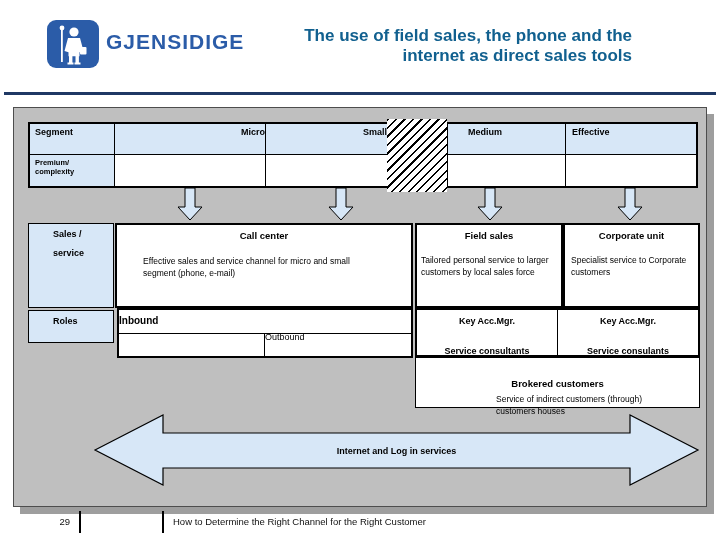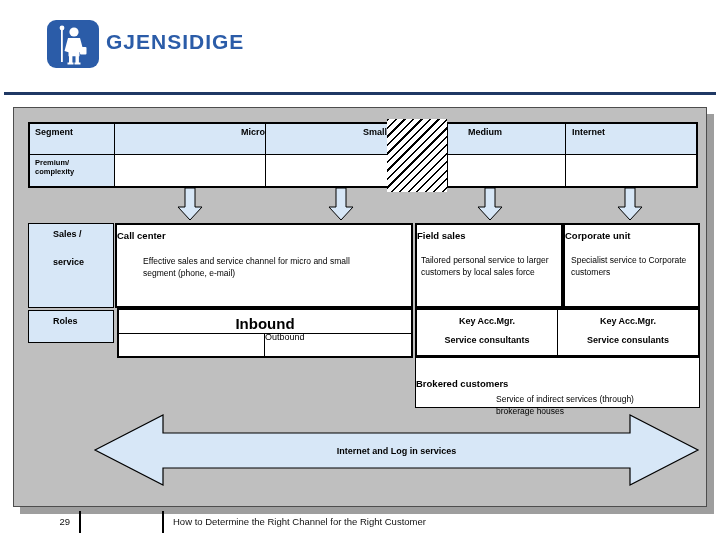--- a/index.html
+++ b/index.html
@@ -32,45 +32,45 @@
   .premium-label { left:35px; top:158px; font-size:7.5px; font-weight:700; line-height:9px; }
   .hatch { left:387px; top:119px; width:60px; height:73px;
            background:repeating-linear-gradient(135deg,#000 0 1.5px,#fff 1.5px 6px); }
 
   
   .down-arrow { top:187px; width:26px; height:35px; }
 
   
   .label-cell { background:#d7e7f7; border:1.5px solid #000; font-size:9px; font-weight:700; padding:5px 0 0 24px; }
   .sales-label { left:28px; top:223px; width:86px; height:85px; }
-  .sales-label .l2 { margin-top:18px; }
+  .sales-label .l2 { margin-top:9px; }
   .roles-label { left:28px; top:310px; width:86px; height:33px; }
 
   .white-box { background:#fff; border:2px solid #000; }
-  .box-title { text-align:left; font-size:9.5px; font-weight:700; margin-top:5px; }
+  .box-title { text-align:center; font-size:9.5px; font-weight:700; margin-top:5px; }
   .box-body  { font-size:8.5px; line-height:11.5px; }
 
   .call-center { left:115px; top:223px; width:298px; height:85px; }
   .call-center .box-body { margin:15px 0 0 26px; width:225px; }
   .field-sales { left:415px; top:223px; width:148px; height:85px; }
   .field-sales .box-body { margin:14px 0 0 4px; width:142px; }
   .corp-unit { left:563px; top:223px; width:137px; height:85px; }
   .corp-unit .box-body { margin:14px 0 0 6px; width:126px; }
 
   
   .inout { left:117px; top:308px; width:296px; height:50px; background:#fff; border:2px solid #000; }
   .inout-hdiv { left:0; top:23px; width:100%; height:1px; background:#000; position:absolute; }
   .inout-vdiv { left:145px; top:24px; width:1px; height:24px; background:#000; position:absolute; }
-  .inbound-text  { position:absolute; left:0; top:5px; width:100%; text-align:center; font-size:15px; font-weight:700; }
+  .inbound-text  { position:absolute; left:0; top:5px; width:100%; font-size:10px; font-weight:700; }
   .outbound-text { position:absolute; left:146px; top:22px; width:148px; font-size:9px; font-weight:400; }
 
   .kam { left:415px; top:308px; width:285px; height:49px; background:#fff; border:2px solid #000; display:flex; }
   .kam-cell { flex:1; text-align:center; font-size:9px; font-weight:700; padding-top:6px; }
   .kam-cell.first { border-right:1px solid #000; }
-  .kam-cell .l2 { margin-top:9px; }
+  .kam-cell .l2 { margin-top:20px; }
 
   .brokered { left:415px; top:357px; width:285px; height:51px; background:#fff; border:1.5px solid #000; }
   .brokered .box-body { margin:5px 0 0 80px; width:160px; }
 
   
   .big-arrow { left:90px; top:410px; width:615px; height:80px; }
   .big-arrow-label { left:163px; top:433px; width:467px; height:35px;
                      display:flex; align-items:center; justify-content:center;
                      font-size:9px; font-weight:700; }
 
@@ -93,39 +93,43 @@
     <circle cx="27" cy="12" r="4.6" fill="#fff"></circle>
     <path d="M21 18 h12 l3.5 13 -4 1.2 v4 h-11 v-4 l-4-1.2 z" fill="#fff"></path>
     <rect x="22" y="35" width="3.4" height="8" fill="#fff"></rect>
     <rect x="28.5" y="35" width="3.4" height="8" fill="#fff"></rect>
     <rect x="20.5" y="42.5" width="6" height="2" fill="#fff"></rect>
     <rect x="27.5" y="42.5" width="6" height="2" fill="#fff"></rect>
     <rect x="33" y="27" width="6.5" height="7.5" rx="1" fill="#fff"></rect>
   </svg>
   <div class="abs wordmark">GJENSIDIGE</div>
 
+  <div class="abs slide-title">
+    <div>The use of field sales, the phone and the</div>
+    <div>internet as direct sales tools</div>
+  </div>
 
   <div class="abs header-divider"></div>
 
   <div class="abs panel"></div>
 
   <div class="abs matrix-outer"></div>
   <div class="abs matrix-bluehead"></div>
   <div class="abs matrix-bluelabel"></div>
   <div class="abs matrix-hdiv"></div>
   <div class="abs matrix-vdiv" style="left:114px"></div>
   <div class="abs matrix-vdiv" style="left:265px"></div>
   <div class="abs matrix-vdiv" style="left:447px"></div>
   <div class="abs matrix-vdiv" style="left:565px"></div>
 
   <div class="abs cell-label" style="left:35px;top:127px">Segment</div>
   <div class="abs cell-label col-center" style="left:114px;top:127px;width:151px">Micro</div>
   <div class="abs cell-label col-center" style="left:265px;top:127px;width:122px">Small</div>
   <div class="abs cell-label" style="left:468px;top:127px">Medium</div>
-  <div class="abs cell-label" style="left:572px;top:127px">Internet</div>
+  <div class="abs cell-label" style="left:572px;top:127px">Effective</div>
   <div class="abs premium-label">
     <div>Premium/</div>
     <div>complexity</div>
   </div>
 
   <div class="abs hatch"></div>
 
   <svg class="abs down-arrow" style="left:177px" viewBox="0 0 26 35">
     <polygon points="8,1 18,1 18,20 25,20 13,33 1,20 8,20" fill="#d7e7f7" stroke="#000" stroke-width="1"></polygon>
   </svg>
@@ -174,21 +178,21 @@
       <div class="l2">Service consultants</div>
     </div>
     <div class="kam-cell">
       <div>Key Acc.Mgr.</div>
       <div class="l2">Service consulants</div>
     </div>
   </div>
 
   <div class="abs brokered">
     <div class="box-title" style="margin-top:20px">Brokered customers</div>
-    <div class="box-body">Service of indirect services (through) brokerage houses</div>
+    <div class="box-body">Service of indirect customers (through) customers houses</div>
   </div>
 
   <svg class="abs big-arrow" viewBox="0 0 615 80">
     <polygon points="5,40 73,5 73,23 540,23 540,5 608,40 540,75 540,58 73,58 73,75" fill="#d7e7f7" stroke="#000" stroke-width="1.2"></polygon>
   </svg>
   <div class="abs big-arrow-label">Internet and Log in services</div>
 
   <div class="abs footer-text footer-page">29</div>
   <div class="abs footer-div" style="left:79px"></div>
   <div class="abs footer-text footer-date">3/19/2018</div>

